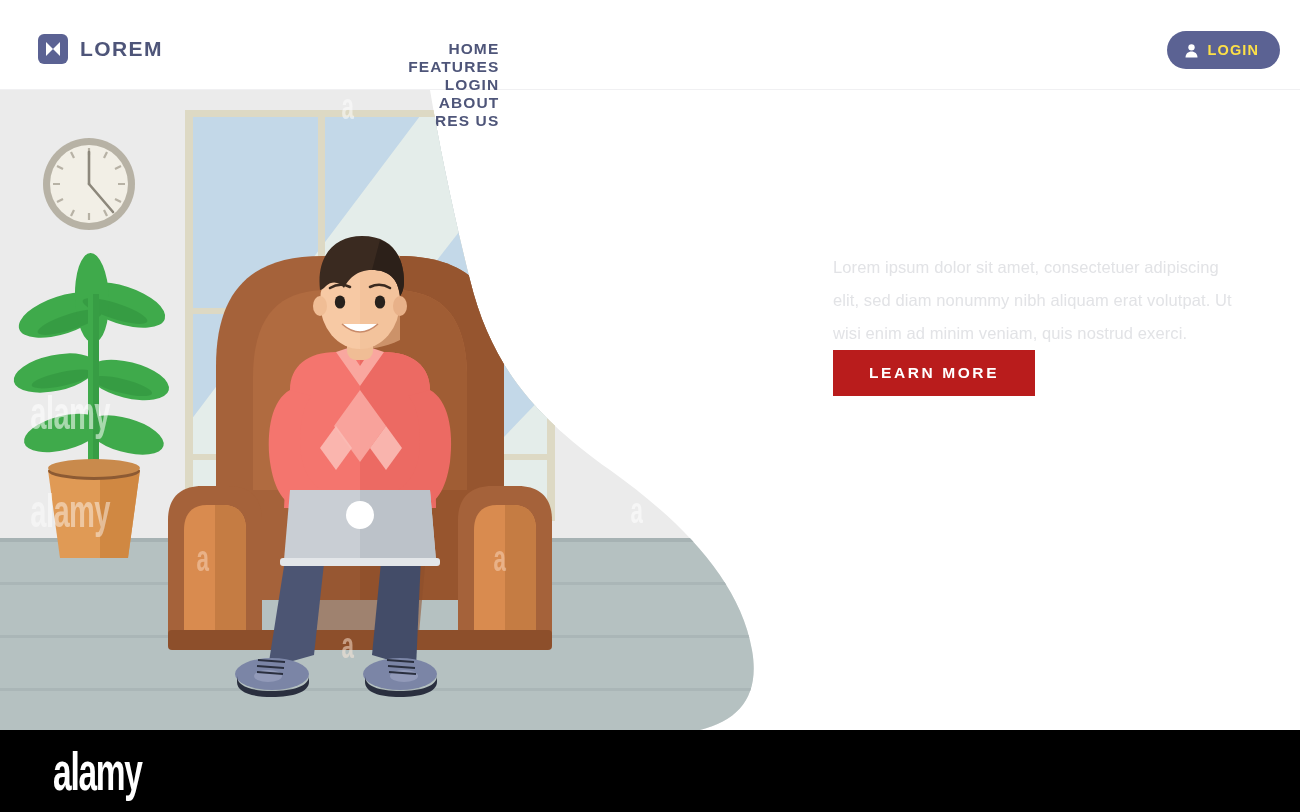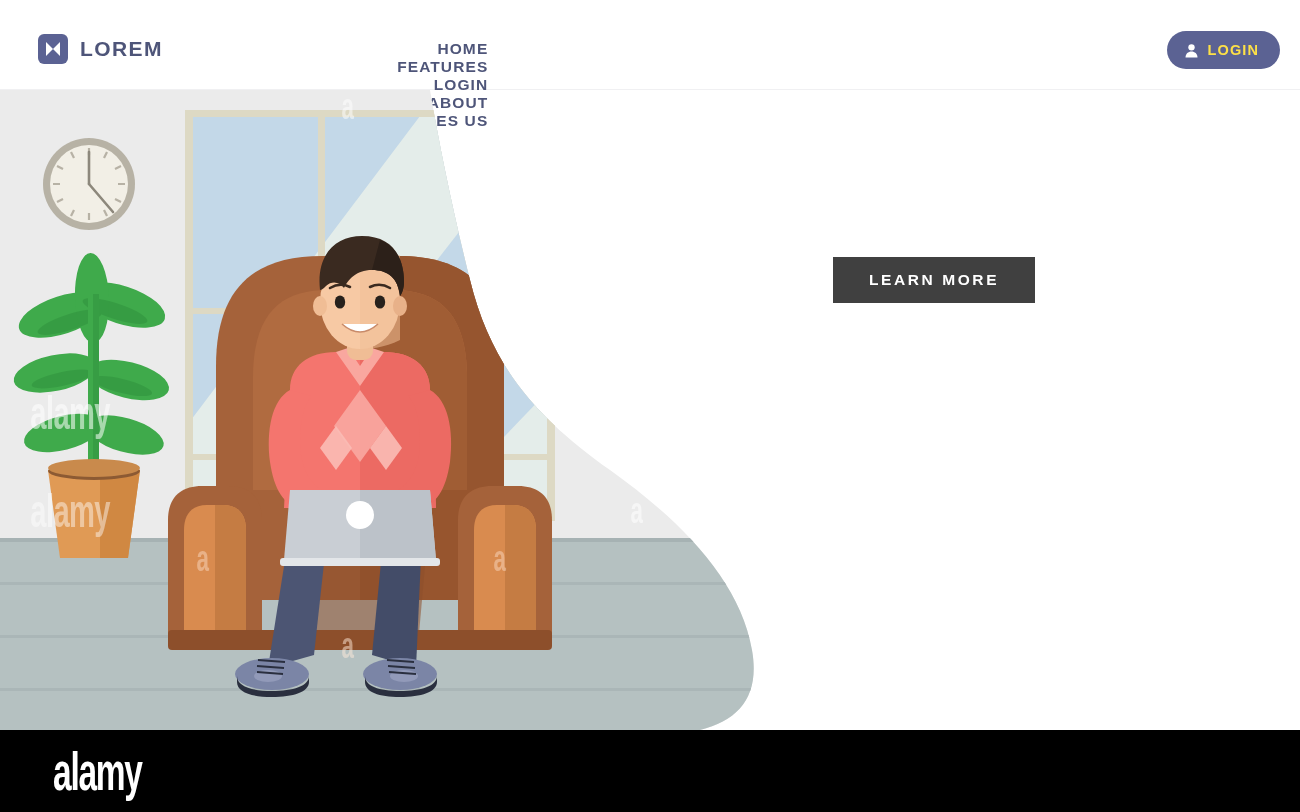--- a/index.html
+++ b/index.html
@@ -71,21 +71,21 @@
   }
   .nav-link {
     font-size: 15.5px;
     font-weight: bold;
     letter-spacing: 1.1px;
     color: #4e5579;
     text-decoration: none;
     cursor: pointer;
     white-space: nowrap;
   }
-  .nav-link + .nav-link { margin-left: 38px; }
+  .nav-link + .nav-link { margin-left: 49px; }
 
   .login-btn {
     position: absolute;
     right: 20px;
     top: 31px;
     height: 38px;
     padding: 0 21px 0 17px;
     border-radius: 19px;
     background: #5b6293;
     border: none;
@@ -129,24 +129,23 @@
   }
   .hero-text {
     margin: 26px 0 0 0;
     font-size: 16.5px;
     line-height: 33px;
     color: #e2e3e6;
     letter-spacing: 0.1px;
     width: 400px;
   }
   .cta-btn {
-    margin-top: 32px;
     width: 202px;
     height: 46px;
-    background: #404040;
+    background: #b91c1c;
     border: none;
     color: #ffffff;
     font-size: 15.5px;
     font-weight: bold;
     letter-spacing: 2.6px;
     cursor: pointer;
     font-family: "Liberation Sans", sans-serif;
   }
 
   
@@ -428,20 +427,21 @@
     <span class="wm" style="left:6px; top:295px; font-size:47px; transform:scaleX(0.62);">alamy</span>
     <span class="wm" style="left:338px; top:-4px; font-size:36px; transform:scaleX(0.62); color:rgba(255,255,255,0.5);">a</span>
     <span class="wm" style="left:6px; top:393px; font-size:47px; transform:scaleX(0.62); color:rgba(255,255,255,0.45);">alamy</span>
     <span class="wm" style="left:193px; top:448px; font-size:36px; transform:scaleX(0.62); color:rgba(255,230,215,0.42);">a</span>
     <span class="wm" style="left:490px; top:448px; font-size:36px; transform:scaleX(0.62); color:rgba(255,230,215,0.42);">a</span>
     <span class="wm" style="left:338px; top:535px; font-size:36px; transform:scaleX(0.62); color:rgba(255,235,220,0.5);">a</span>
     <span class="wm" style="left:627px; top:400px; font-size:36px; transform:scaleX(0.62); color:rgba(255,255,255,0.55);">a</span>
   </div>
 
   <div class="hero">
+    <p class="hero-text">Lorem ipsum dolor sit amet, consectetuer adipiscing elit, sed diam nonummy nibh aliquam erat volutpat. Ut wisi enim ad minim veniam, quis nostrud exerci.</p>
     <button class="cta-btn">LEARN MORE</button>
   </div>
 
 </div>
 
 <div class="footer">
   <span class="footer-logo">alamy</span>
 </div>
 
 </body></html>

